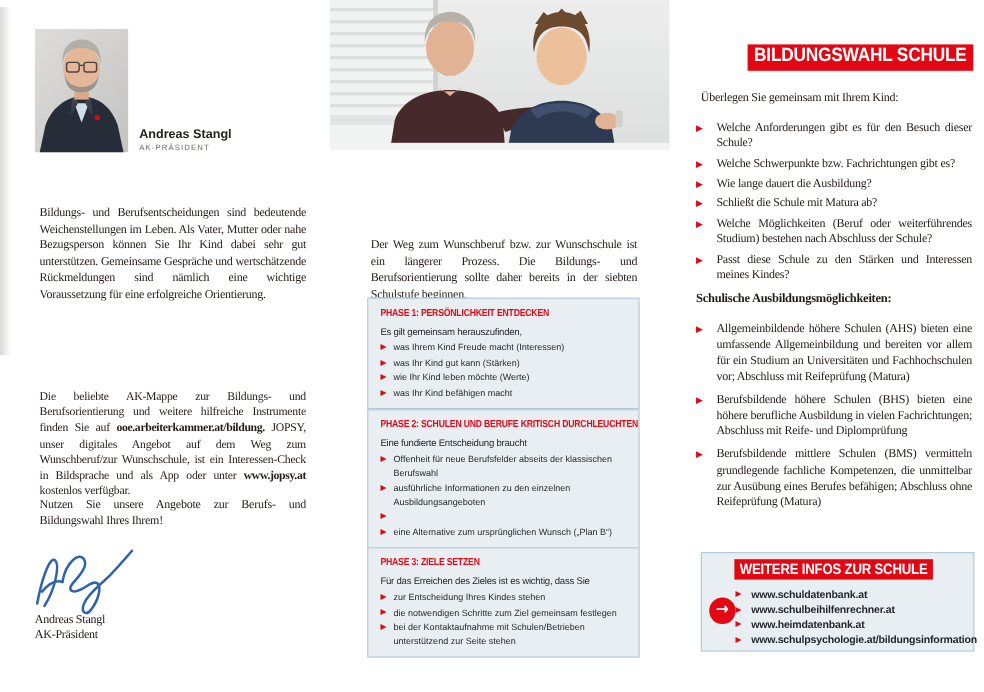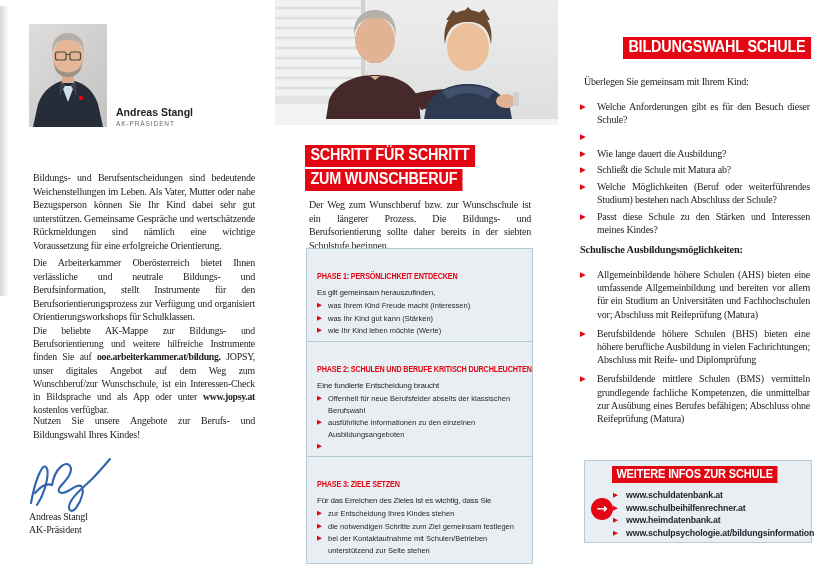--- a/index.html
+++ b/index.html
@@ -45,21 +45,21 @@
   .signature { position:absolute; left:26px; top:455px; width:104px; height:60px; }
   .sig-name { position:absolute; left:29px; top:511px; font-size:10px; letter-spacing:-0.2px; }
   .sig-role { position:absolute; left:29px; top:524px; font-size:10px; letter-spacing:-0.2px; }
   
   .family-photo { position:absolute; left:275px; top:0; width:283px; height:125px; }
   .hl-mid { left:305px; top:145px; }
   .intro-mid { left:305px; top:194px; }
   .phase-box {
     position:absolute; left:306px; width:227px; box-sizing:border-box;
     background:var(--box-bg,#e9eef2); border:1px solid var(--box-border,#b6cbd8);
-    padding:22px 10px 6px 10px;
+    padding:6px 10px 6px 10px;
   }
   .pb1 { top:248px; }
   .pb2 { top:341px; }
   .pb3 { top:456px; }
   .phase-title {
     font-family:"Liberation Sans", sans-serif; font-weight:bold; font-size:8.5px;
     letter-spacing:-0.2px; color:var(--accent-red,#e30613); margin:0 0 7px 0;
     white-space:nowrap; transform:scaleX(.85); transform-origin:left center;
   }
   .phase-lead {
@@ -133,23 +133,22 @@
     <path d="M25,38 C27,52 51,52 53,38 C53,46 49,53 39,53 C29,53 25,46 25,38 Z" fill="#9a9389"></path>
     <rect x="26.5" y="28" width="10.5" height="8" rx="2" fill="none" stroke="#4a463f" stroke-width="1.2"></rect>
     <rect x="41" y="28" width="10.5" height="8" rx="2" fill="none" stroke="#4a463f" stroke-width="1.2"></rect>
     <line x1="37" y1="30.5" x2="41" y2="30.5" stroke="#4a463f" stroke-width="1"></line>
     <circle cx="52" cy="74" r="2.2" fill="#e30613"></circle>
   </svg>
   <div class="caption-name">Andreas Stangl</div>
   <div class="caption-role">AK-PRÄSIDENT</div>
 
   <p class="body p1">Bildungs- und Berufsentscheidungen sind bedeutende Weichenstellungen im Leben. Als Vater, Mutter oder nahe Bezugsperson können Sie Ihr Kind dabei sehr gut unterstützen. Gemeinsame Gespräche und wertschätzende Rückmeldungen sind nämlich eine wichtige Voraussetzung für eine erfolgreiche Orientierung.</p>
-  <p class="body p2">Die Arbeiterkammer Oberösterreich bietet Ihnen verlässliche und neutrale Bildungs- und Berufsinformation, stellt Instrumente für den Berufsorientierungsprozess zur Verfügung und organisiert Orientierungsworkshops für Schulklassen.</p>
   <p class="body p3"><span>Die beliebte AK-Mappe zur Bildungs- und Berufsorientierung und weitere hilfreiche Instrumente finden Sie auf </span><b>ooe.arbeiterkammer.at/bildung.</b><span> JOPSY, unser digitales Angebot auf dem Weg zum Wunschberuf/zur Wunschschule, ist ein Interessen-Check in Bildsprache und als App oder unter </span><b>www.jopsy.at</b><span> kostenlos verfügbar.</span></p>
-  <p class="body p4">Nutzen Sie unsere Angebote zur Berufs- und Bildungswahl Ihres Kindes!</p>
+  <p class="body p4">Nutzen Sie unsere Angebote zur Berufs- und Bildungswahl Ihres Ihrem!</p>
 
   <svg class="signature" viewBox="0 0 104 60">
     <g fill="none" stroke="#2f63ad" stroke-width="2.1" stroke-linecap="round">
       <path d="M5,48 C9,26 16,8 20,12 C24,16 20,36 11,50"></path>
       <path d="M9,38 C15,31 21,28 26,30"></path>
       <path d="M26,30 C29,13 40,5 44,11 C48,17 39,26 34,32 C30,37 35,40 42,36 C48,33 51,29 55,31"></path>
       <path d="M55,31 C59,34 56,45 50,53 C46,58 41,56 44,48 C47,40 57,33 66,24 C72,18 78,11 84,4"></path>
     </g>
   </svg>
   <div class="sig-name">Andreas Stangl</div>
@@ -188,24 +187,20 @@
     <path d="M148,125 L151,108 C159,91 175,84 193,84 C211,84 227,91 235,108 L238,125 Z" fill="#2d3a52"></path>
     <path d="M167,92 C177,84 209,84 219,92 L213,99 C202,91 184,91 173,99 Z" fill="#41506c"></path>
     <ellipse cx="193" cy="47" rx="21" ry="24" fill="#ecc09b"></ellipse>
     <path d="M170,44 C167,24 176,10 193,10 C210,10 219,24 216,44 C214,30 208,22 193,22 C178,22 172,30 170,44 Z" fill="#6b4a30"></path>
     <path d="M171,20 L178,10 L185,16 L193,7 L201,15 L209,9 L215,20 Z" fill="#6b4a30"></path>
     <ellipse cx="231" cy="101" rx="10" ry="7" fill="#e2b294"></ellipse>
     <rect x="238" y="92" width="6" height="14" rx="2" fill="#cfcfcb"></rect>
     <rect x="0" y="119" width="283" height="6" fill="#f2f3f2"></rect>
   </svg>
 
-  <div class="headline hl-mid">
-    <span class="hl-line">SCHRITT FÜR SCHRITT</span>
-    <span class="hl-line">ZUM WUNSCHBERUF</span>
-  </div>
   <p class="body intro-mid">Der Weg zum Wunschberuf bzw. zur Wunschschule ist ein längerer Prozess. Die Bildungs- und Berufsorientierung sollte daher bereits in der siebten Schulstufe beginnen.</p>
 
   <div class="phase-box pb1">
     <div class="phase-title">PHASE 1: PERSÖNLICHKEIT ENTDECKEN</div>
     <div class="phase-lead">Es gilt gemeinsam herauszufinden,</div>
     <ul class="plain">
 
     <li class="pitem">
           <span class="tri">▶</span>
           <span>was Ihrem Kind Freude macht (Interessen)</span>
@@ -235,20 +230,21 @@
         </li>
         <li class="pitem">
           <span class="tri">▶</span>
           <span>ausführliche Informationen zu den einzelnen Ausbildungsangeboten</span>
         </li>
         <li class="pitem">
           <span class="tri">▶</span>
         </li>
         <li class="pitem">
           <span class="tri">▶</span>
+          <span>eine Alternative zum ursprünglichen Wunsch („Plan B“)</span>
         </li>
       </ul>
   </div>
   <div class="phase-box pb3">
     <div class="phase-title">PHASE 3: ZIELE SETZEN</div>
     <div class="phase-lead">Für das Erreichen des Zieles ist es wichtig, dass Sie</div>
     <ul class="plain">
 
     <li class="pitem">
           <span class="tri">▶</span>
@@ -271,20 +267,21 @@
   <p class="body r-intro">Überlegen Sie gemeinsam mit Ihrem Kind:</p>
 
   <ul class="serif-list q-list">
 
   <li>
         <span class="tri-r">▶</span>
         <span class="ltext">Welche Anforderungen gibt es für den Besuch dieser Schule?</span>
       </li>
       <li>
         <span class="tri-r">▶</span>
+        <span class="ltext">Welche Schwerpunkte bzw. Fachrichtungen gibt es?</span>
       </li>
       <li>
         <span class="tri-r">▶</span>
         <span class="ltext">Wie lange dauert die Ausbildung?</span>
       </li>
       <li>
         <span class="tri-r">▶</span>
         <span class="ltext">Schließt die Schule mit Matura ab?</span>
       </li>
       <li>

